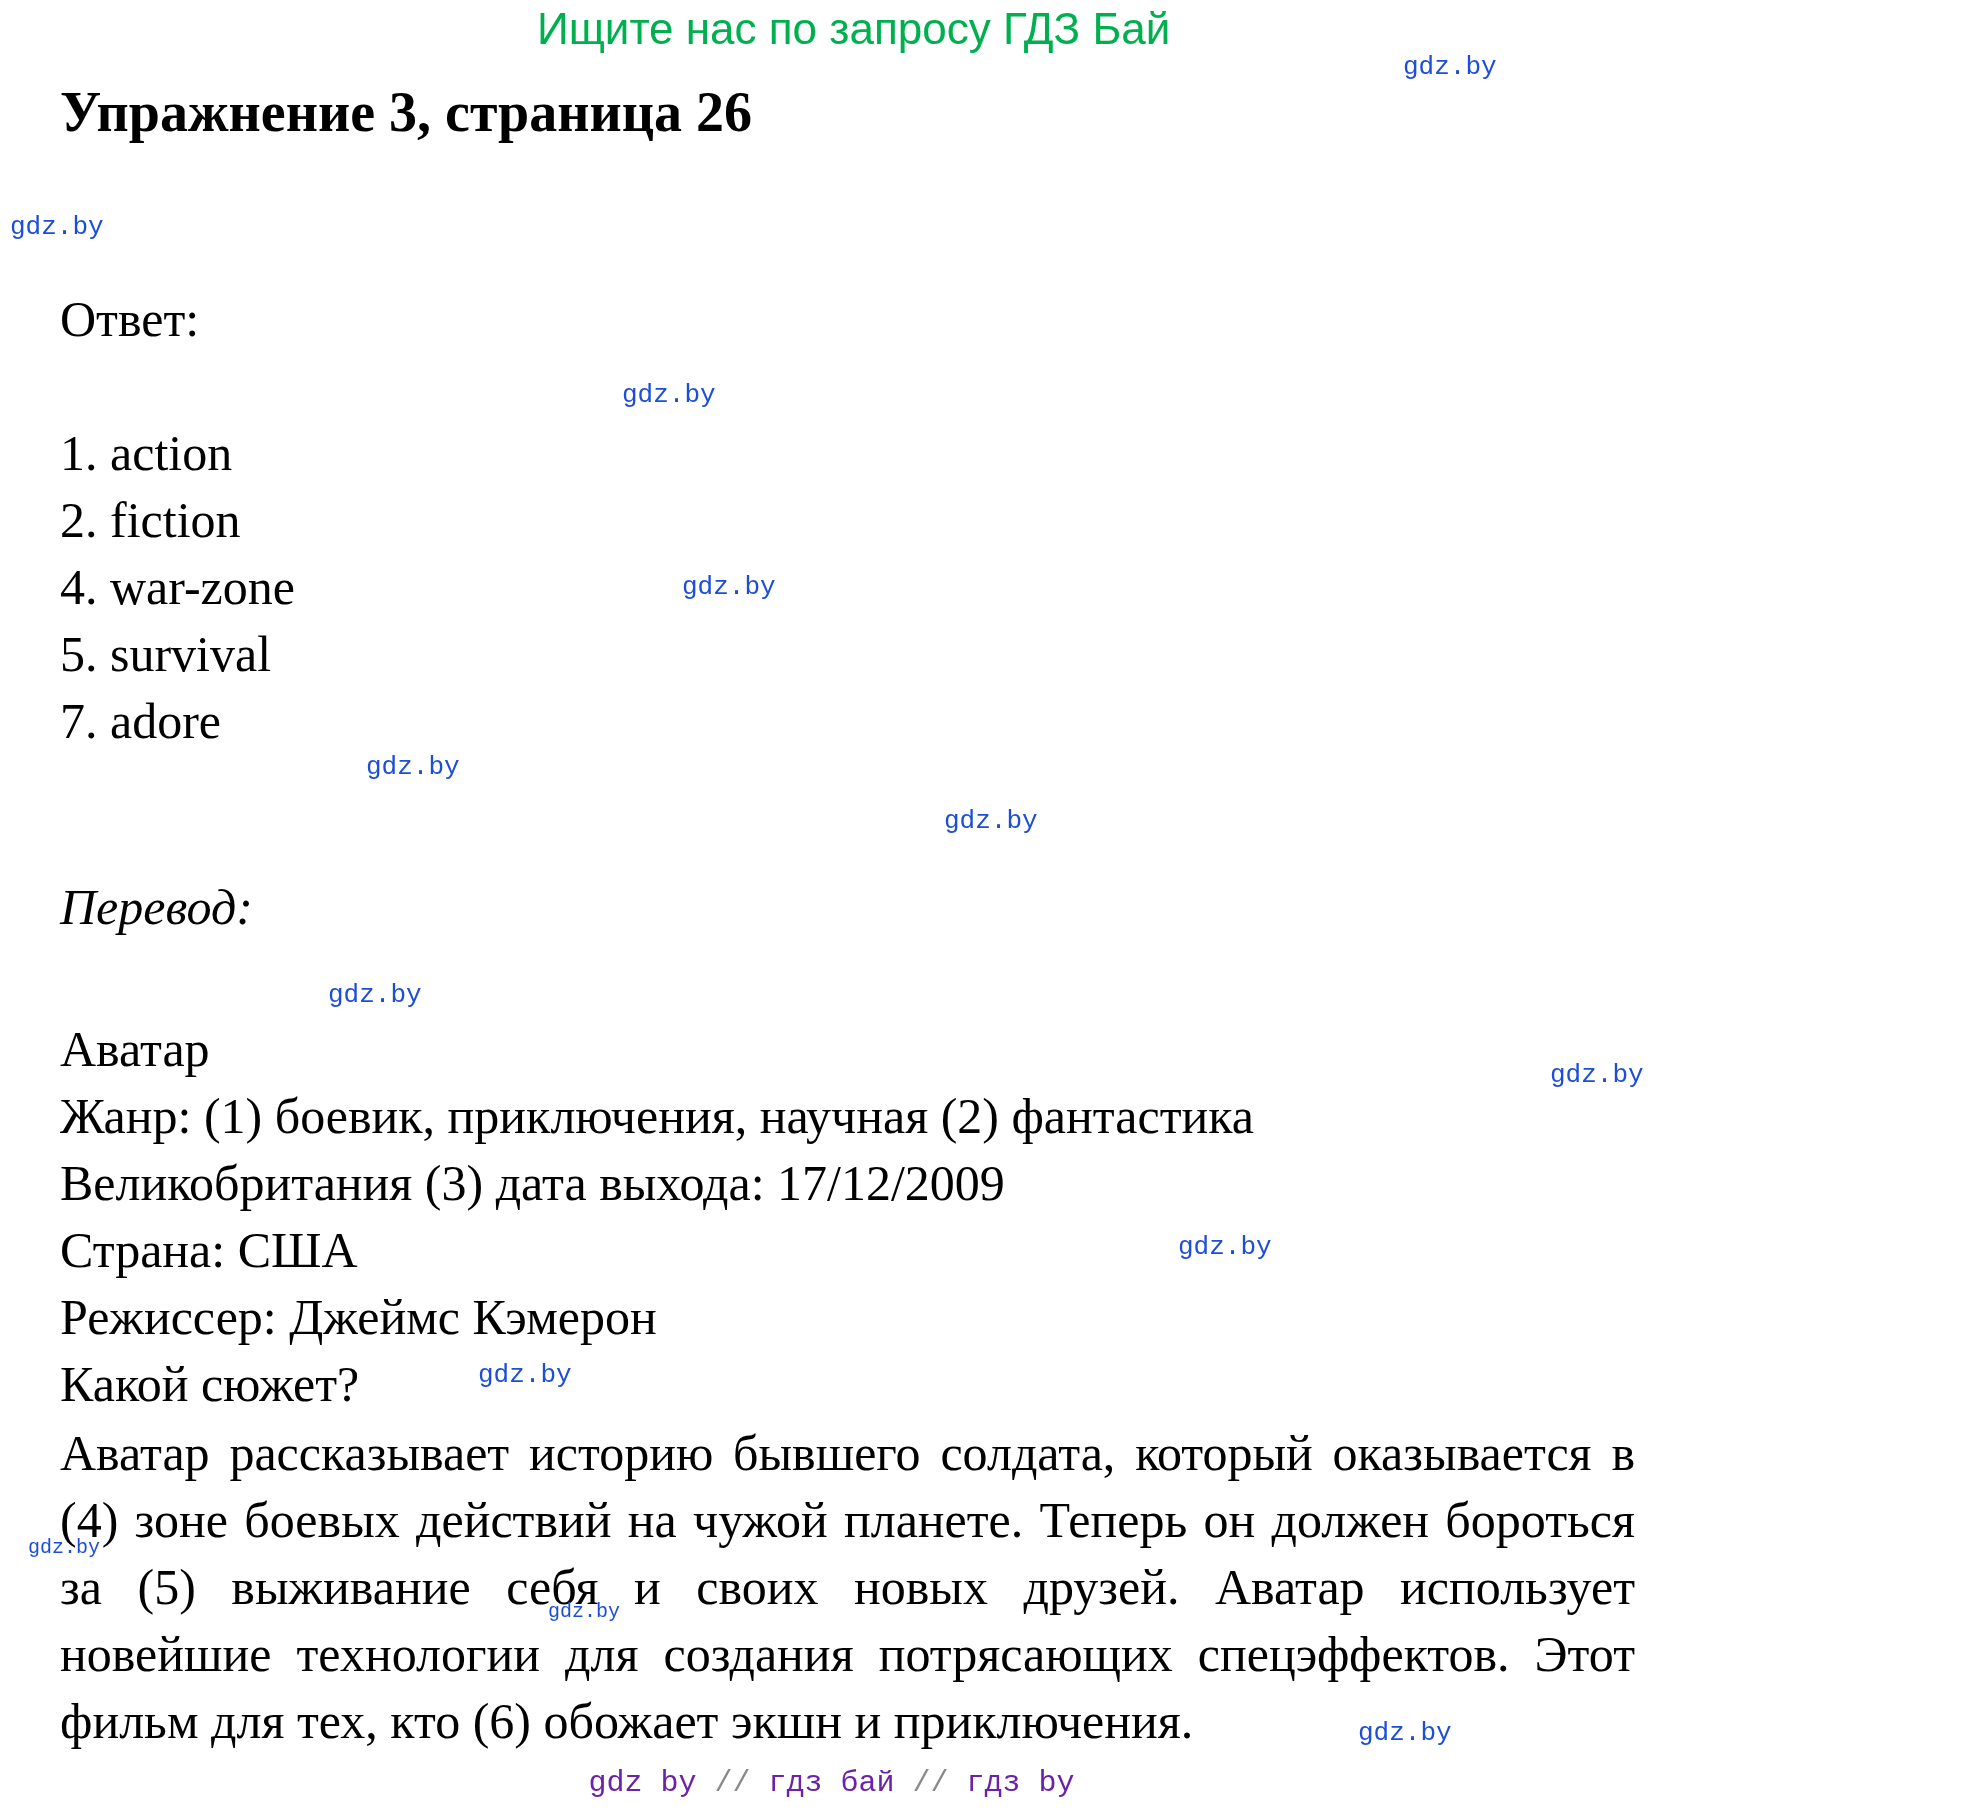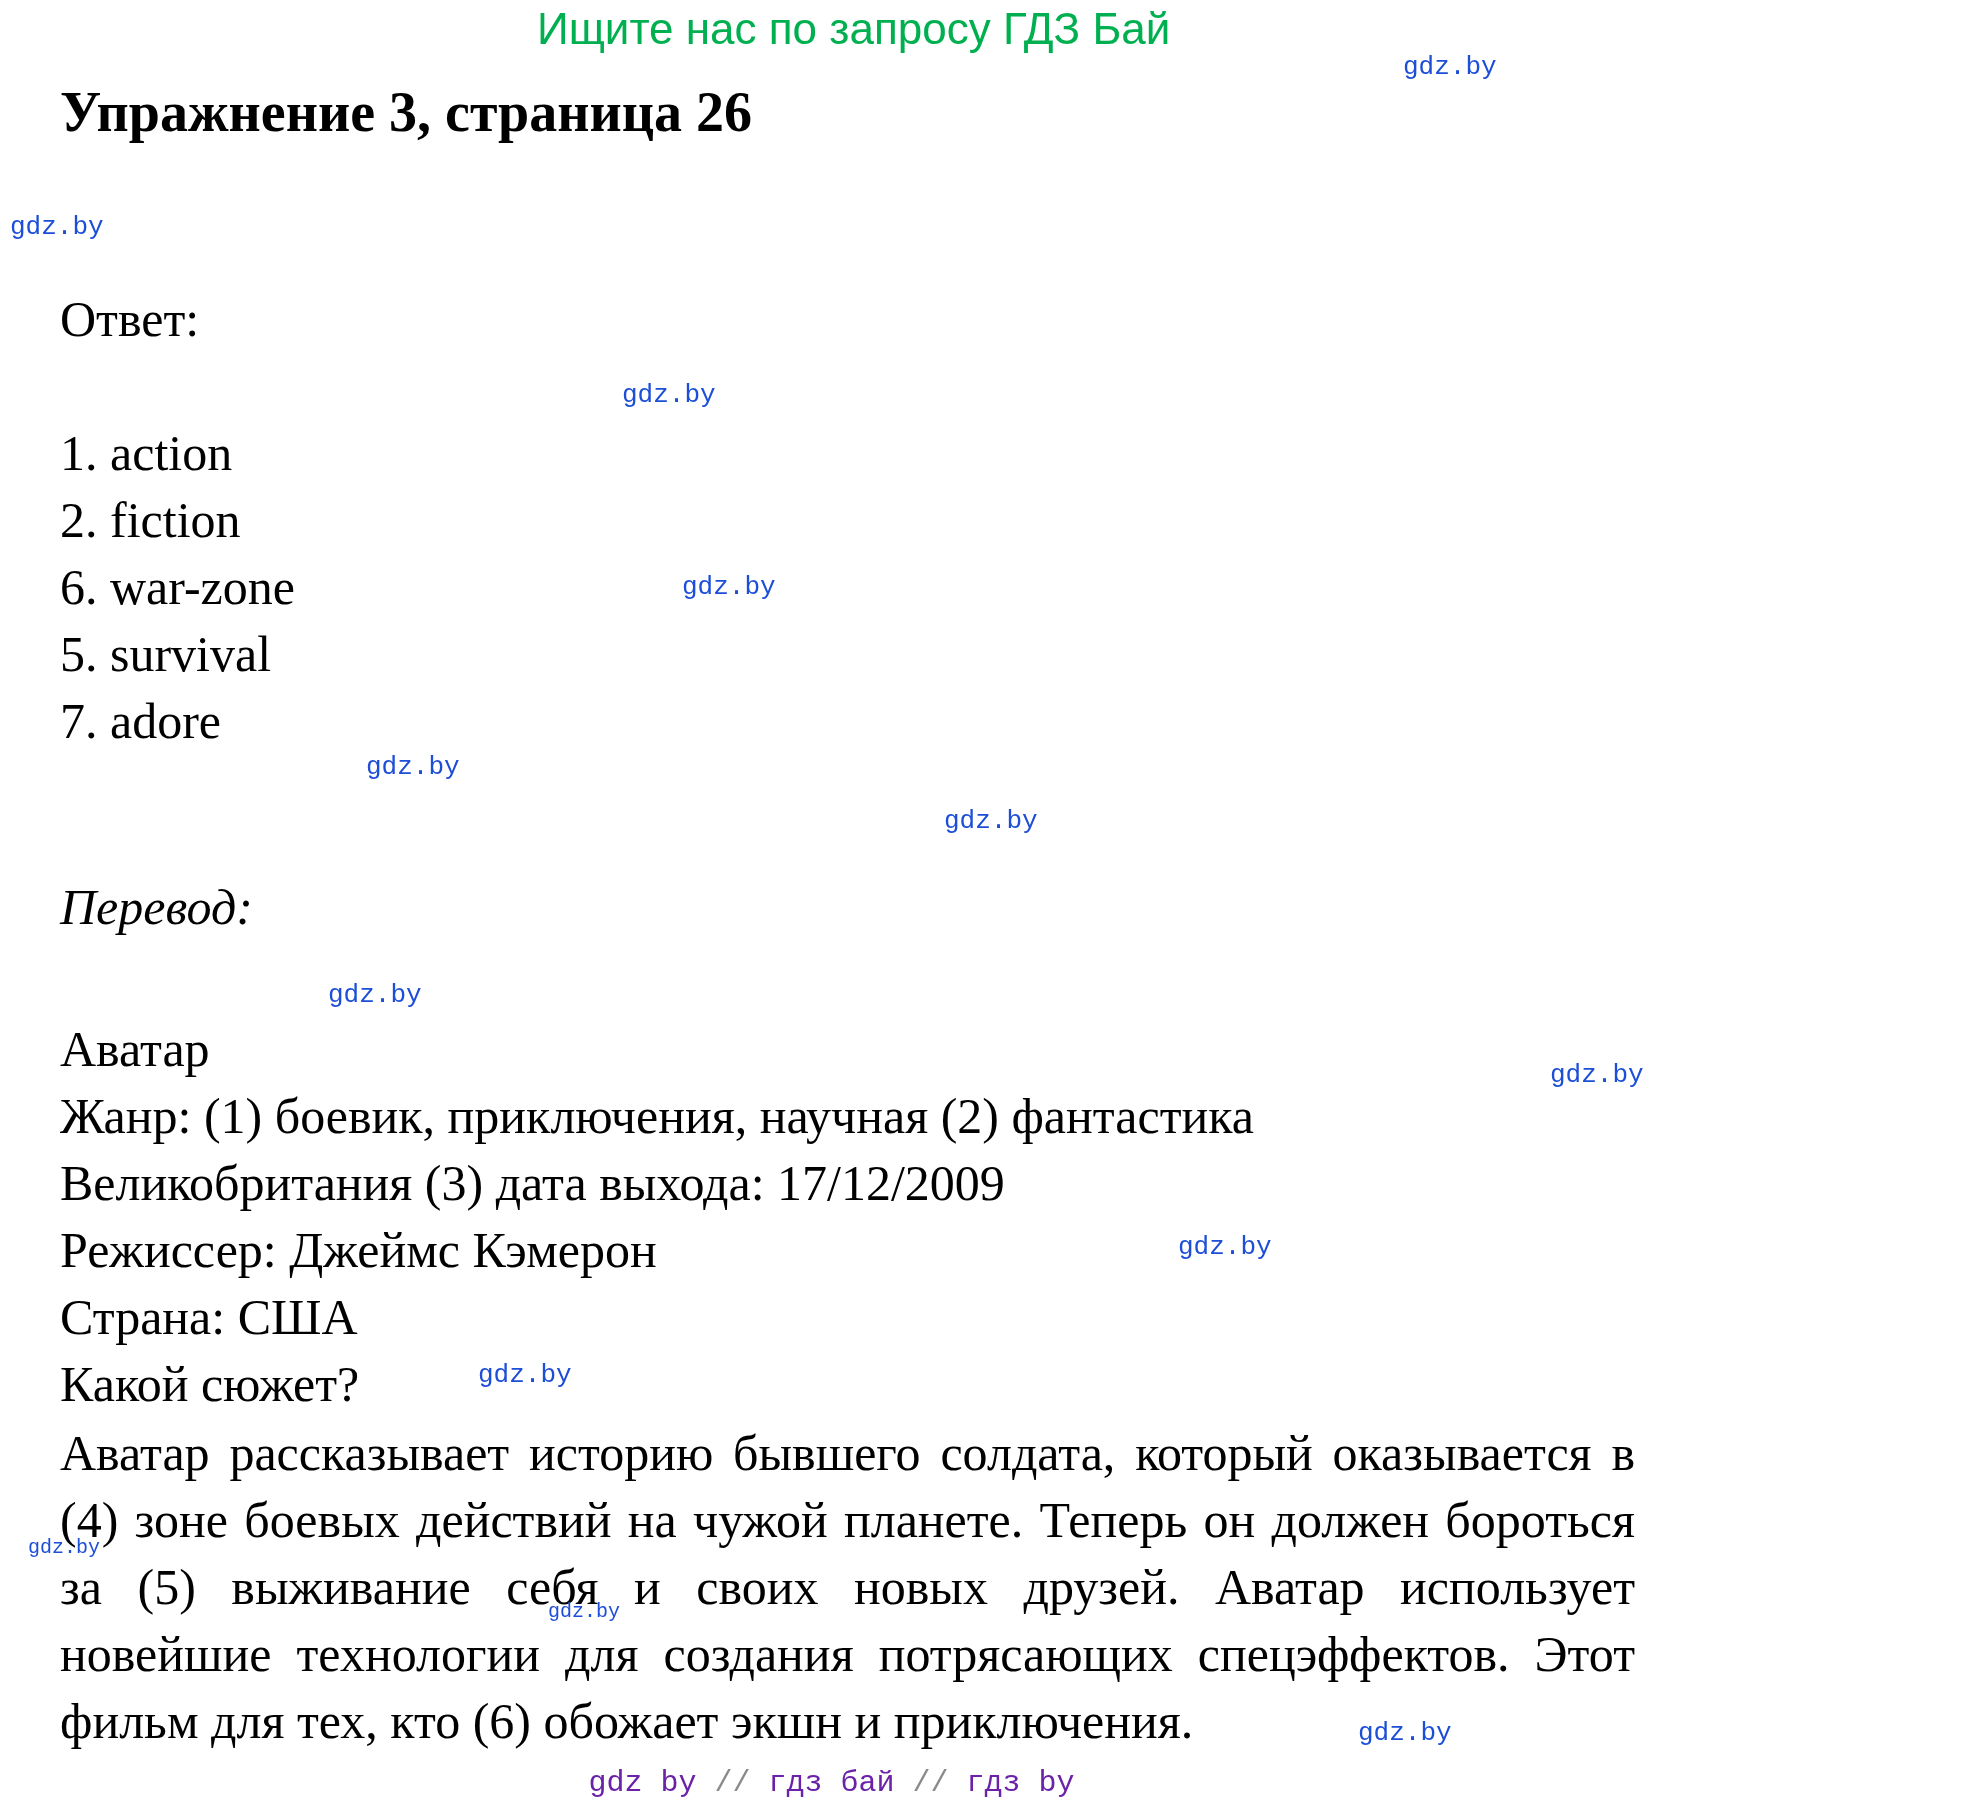--- a/index.html
+++ b/index.html
@@ -96,33 +96,33 @@
   <div class="promo">Ищите нас по запросу ГДЗ Бай</div>
 
   <h1 class="title">Упражнение 3, страница 26</h1>
 
 
   <p class="section-label answer-label">Ответ:</p>
 
   <div class="answers">
     <div class="answer-item">1. action</div>
     <div class="answer-item">2. fiction</div>
-    <div class="answer-item">6. war-zone</div>
+    <div class="answer-item">4. war-zone</div>
     <div class="answer-item">5. survival</div>
     <div class="answer-item">7. adore</div>
   </div>
 
   <p class="section-label translation-label">Перевод:</p>
 
   <div class="translation">
     <div class="t-line">Аватар</div>
     <div class="t-line">Жанр: (1) боевик, приключения, научная (2) фантастика</div>
     <div class="t-line">Великобритания (3) дата выхода: 17/12/2009</div>
+    <div class="t-line">Страна: США</div>
     <div class="t-line">Режиссер: Джеймс Кэмерон</div>
-    <div class="t-line">Страна: США</div>
     <div class="t-line">Какой сюжет?</div>
   </div>
 
   <p class="plot">Аватар рассказывает историю бывшего солдата, который оказывается в (4) зоне боевых действий на чужой планете. Теперь он должен бороться за (5) выживание себя и своих новых друзей. Аватар использует новейшие технологии для создания потрясающих спецэффектов. Этот фильм для тех, кто (6) обожает экшн и приключения.</p>
 
   <div class="footer">
     <span>gdz by</span><span class="sep">//</span><span>гдз бай</span><span class="sep">//</span><span>гдз by</span>
   </div>
 
   <span class="wm" style="left:1403px;top:52px">gdz.by</span>

